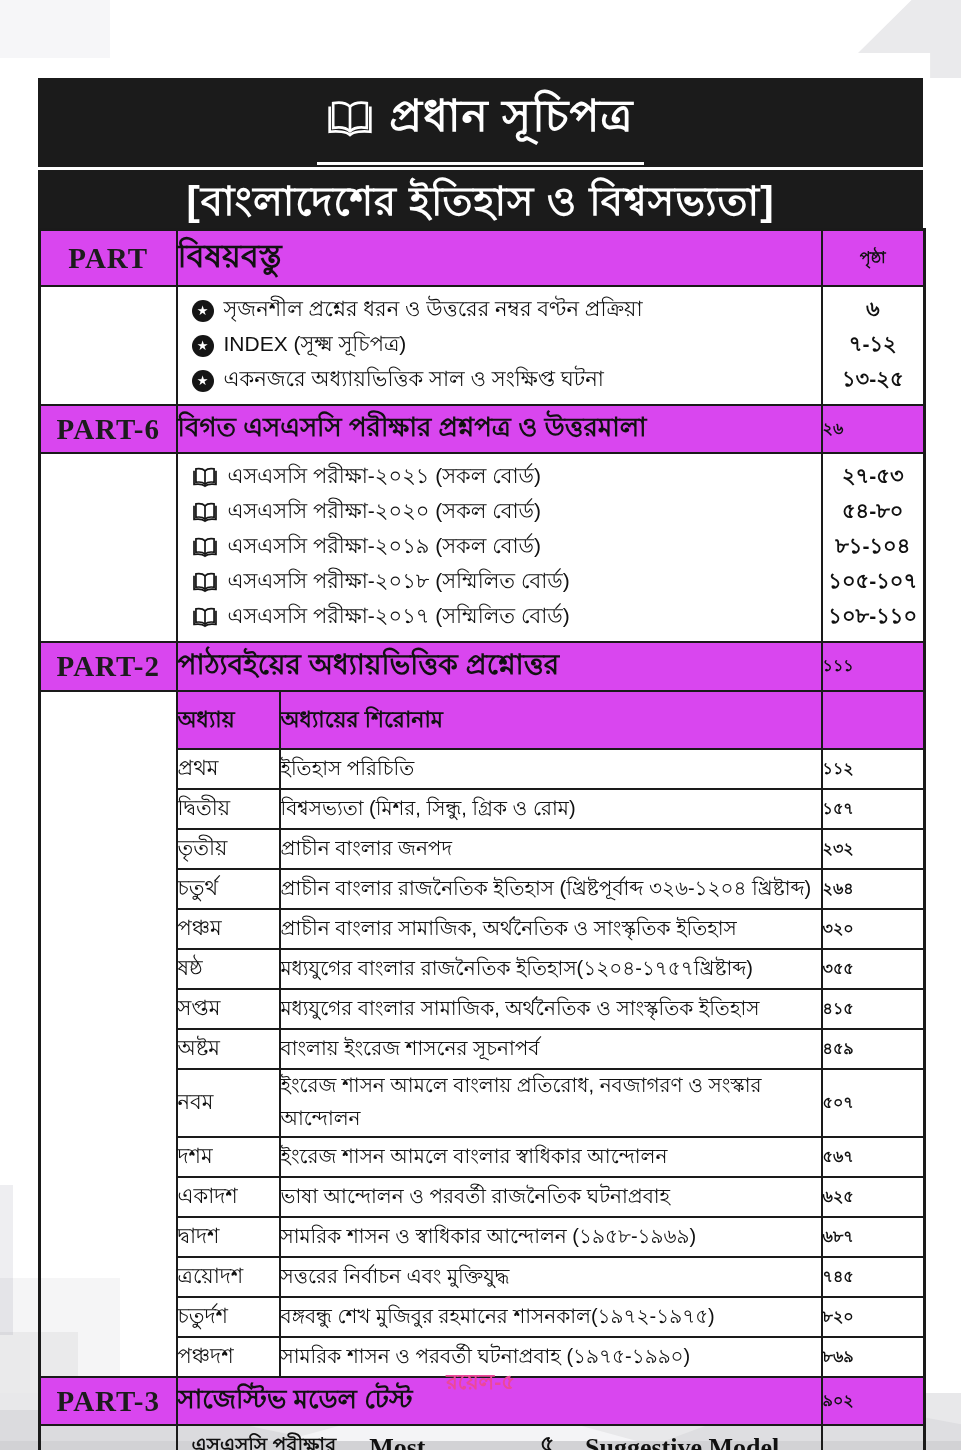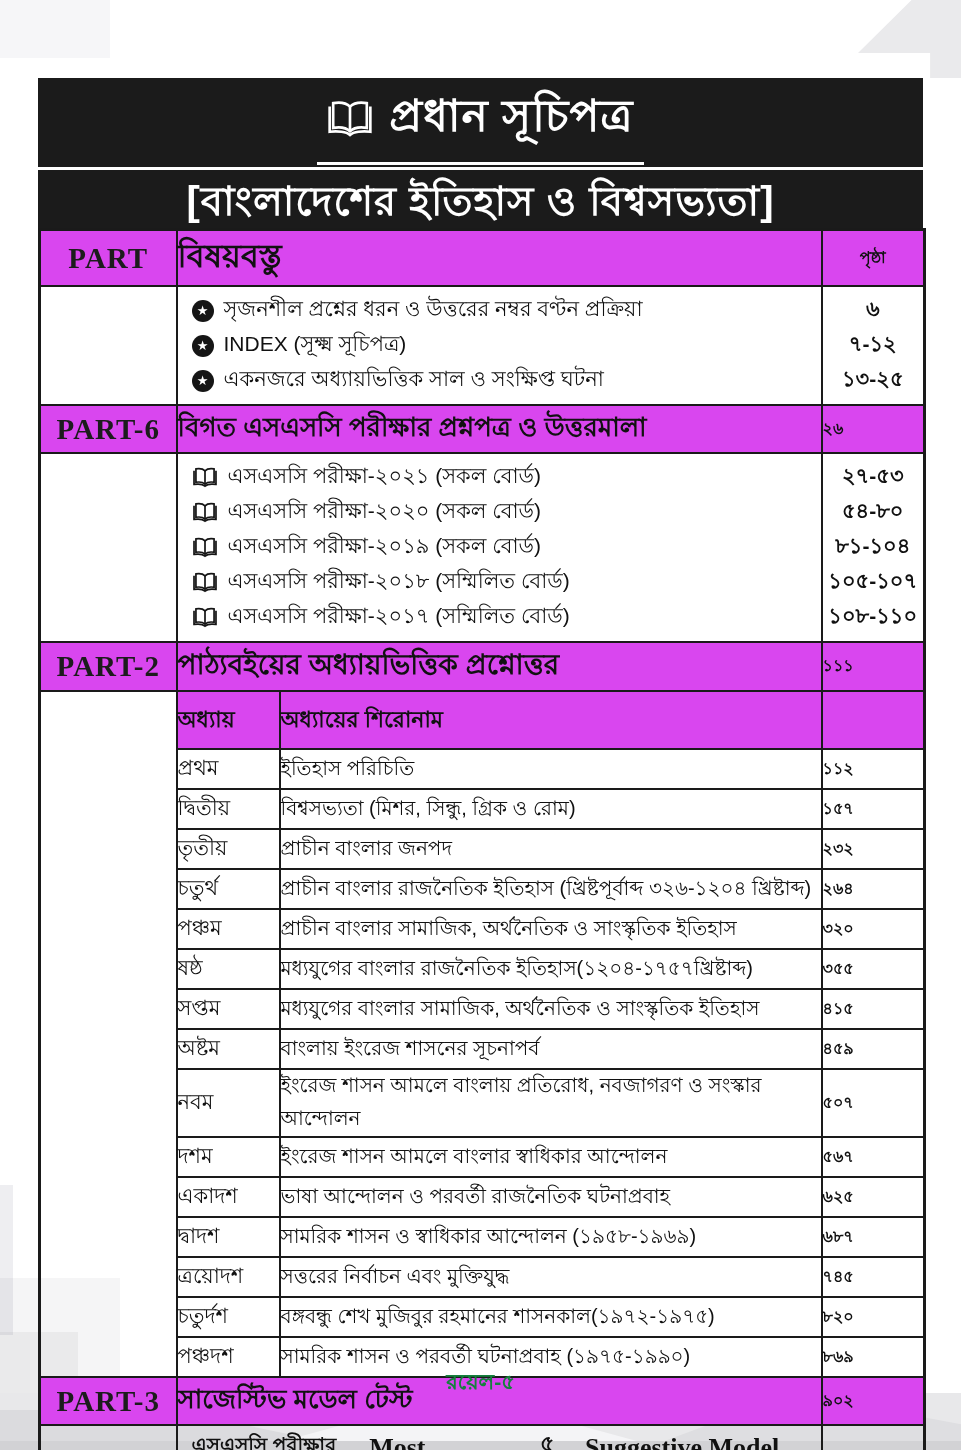--- a/index.html
+++ b/index.html
@@ -77,21 +77,21 @@
   .ord-cell{font-size:21px;text-align:left;padding:0 12px;}
   .ch-title{font-size:20px;text-align:left;padding:0 12px;}
   .subhdr-cell{font-size:22px;font-weight:bold;text-align:left;padding:0 12px;}
   .final-cell{display:flex;align-items:center;gap:10px;padding:0 14px;}
   .final-bn{font-size:20px;font-weight:bold;}
   .final-en{font-family:"Liberation Serif","DejaVu Serif",serif;font-weight:bold;font-size:26px;}
   .final-cnt{font-size:22px;font-weight:bold;}
 
   .footer-label{
     position:absolute;left:0;top:1366px;width:961px;text-align:center;
-    font-size:21px;font-weight:bold;color:#15803d;
+    font-size:21px;font-weight:bold;color:#ec4899;
   }
 </style>
 </head>
 <body>
 
 <div class="page">
 
   <div class="decor tl-square"></div>
   <div class="decor tr-shape"></div>
   <div class="decor left-strip"></div>

